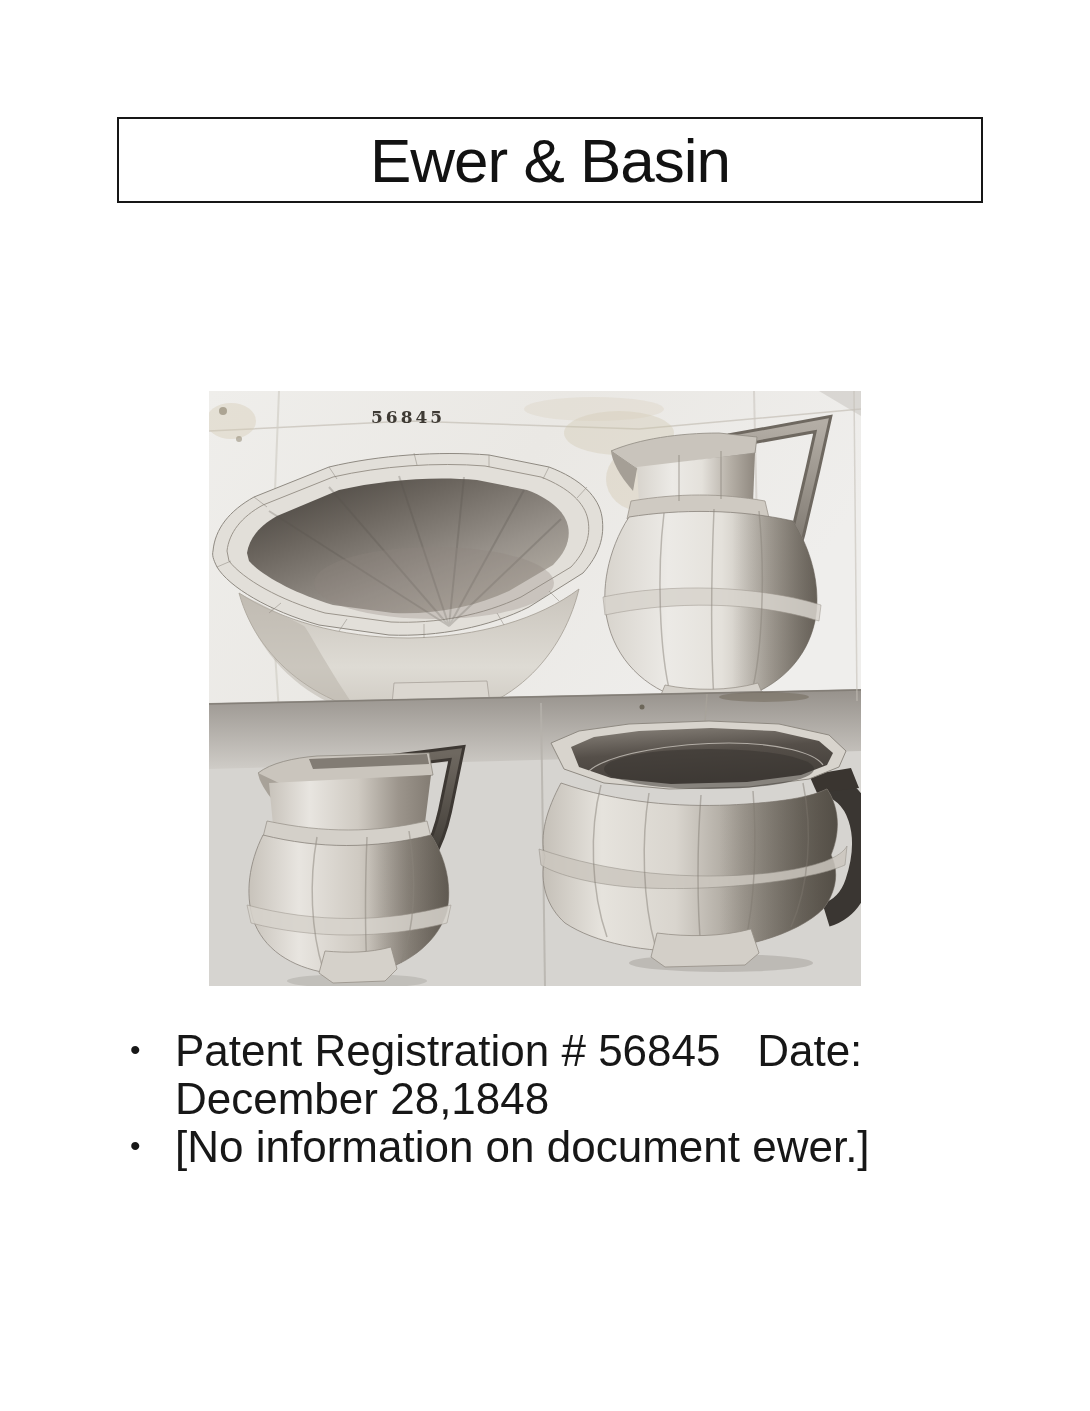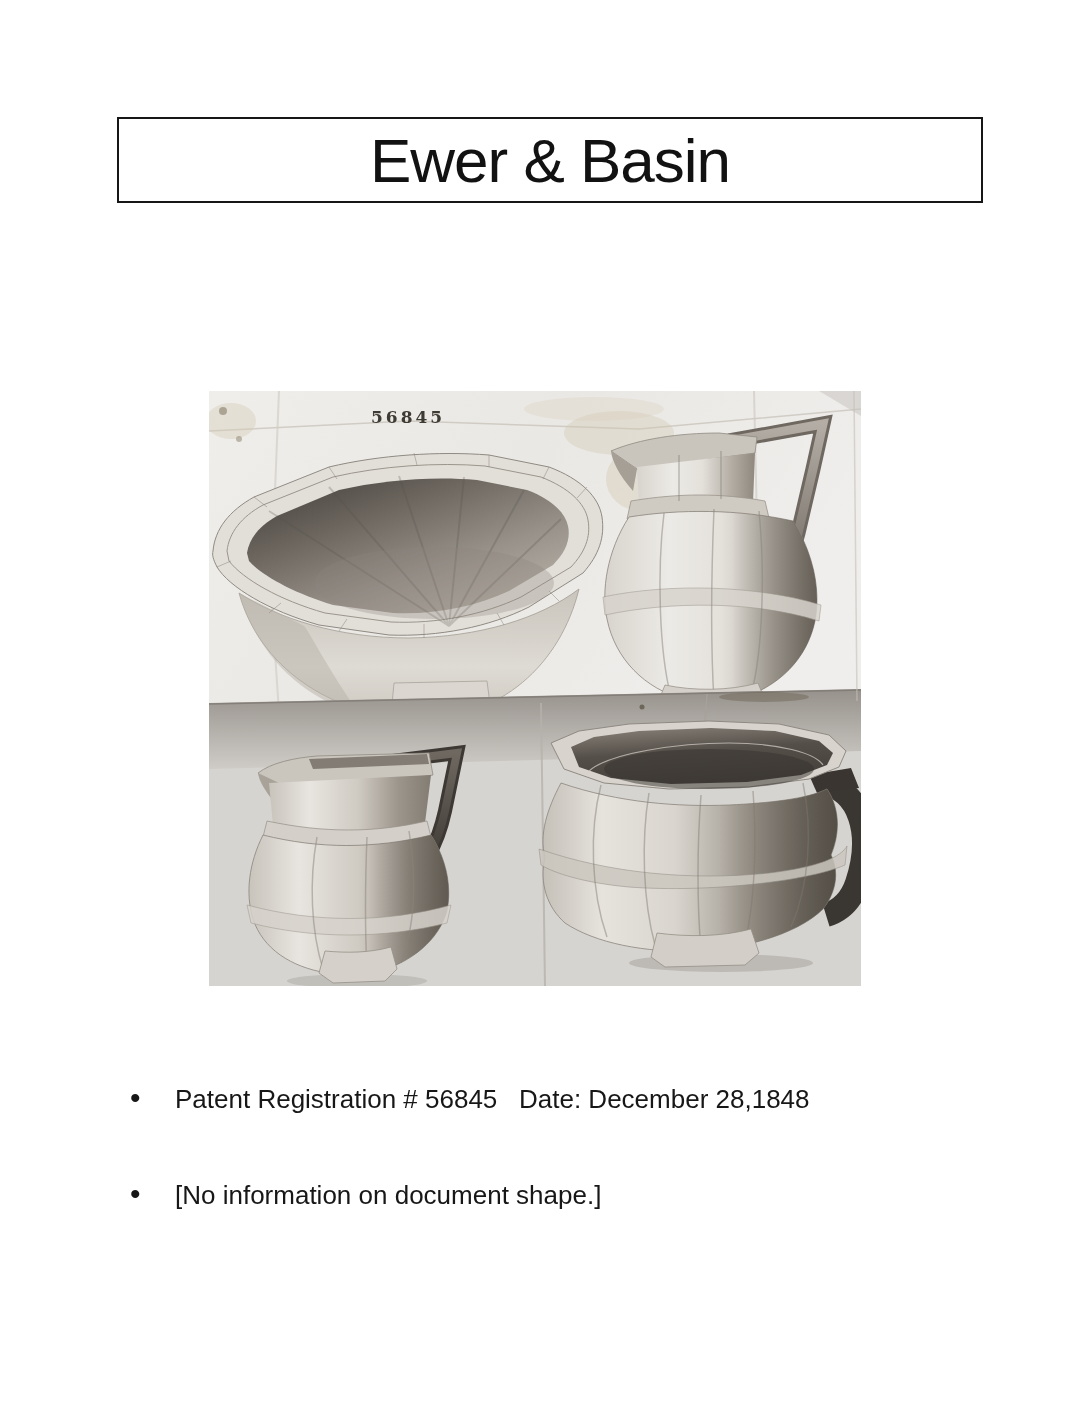--- a/index.html
+++ b/index.html
@@ -19,21 +19,21 @@
   .photo{
     position:absolute;left:193px;top:375px;width:652px;height:595px;margin:16px;
   }
   .photo svg{display:block;width:652px;height:595px;}
   .bullets{
     position:absolute;left:130px;top:1027px;width:845px;
     margin:0;padding:0;list-style:none;
   }
   .bullets li{
     position:relative;padding-left:45px;max-width:800px;
-    font-size:26px;line-height:48px;color:#171717;white-space:pre-wrap;margin-top:48px;
+    font-size:44px;line-height:48px;color:#171717;white-space:pre-wrap;
   }
   .bullets li::before{
     content:"\2022";position:absolute;left:0;top:-1px;font-size:30px;color:#171717;
   }
 </style>
 </head>
 <body>
 
 <div class="page">
 
@@ -227,16 +227,16 @@
         </g>
         <path d="M448,542 L442,566 L456,576 L536,574 L550,562 L542,538 C512,546 478,546 448,542 Z" fill="#d3cfc8" stroke="#958f86" stroke-width="0.8"></path>
       </g>
 
       <path d="M645,0 L648,310" fill="none" stroke="#c4bfb8" stroke-width="1.5" opacity="0.6"></path>
     </svg>
   </figure>
 
   <ul class="bullets">
     <li><span>Patent Registration # 56845   Date: December 28,1848</span></li>
-    <li><span>[No information on document shape.]</span></li>
+    <li><span>[No information on document ewer.]</span></li>
   </ul>
 
 </div>
 
 </body></html>

